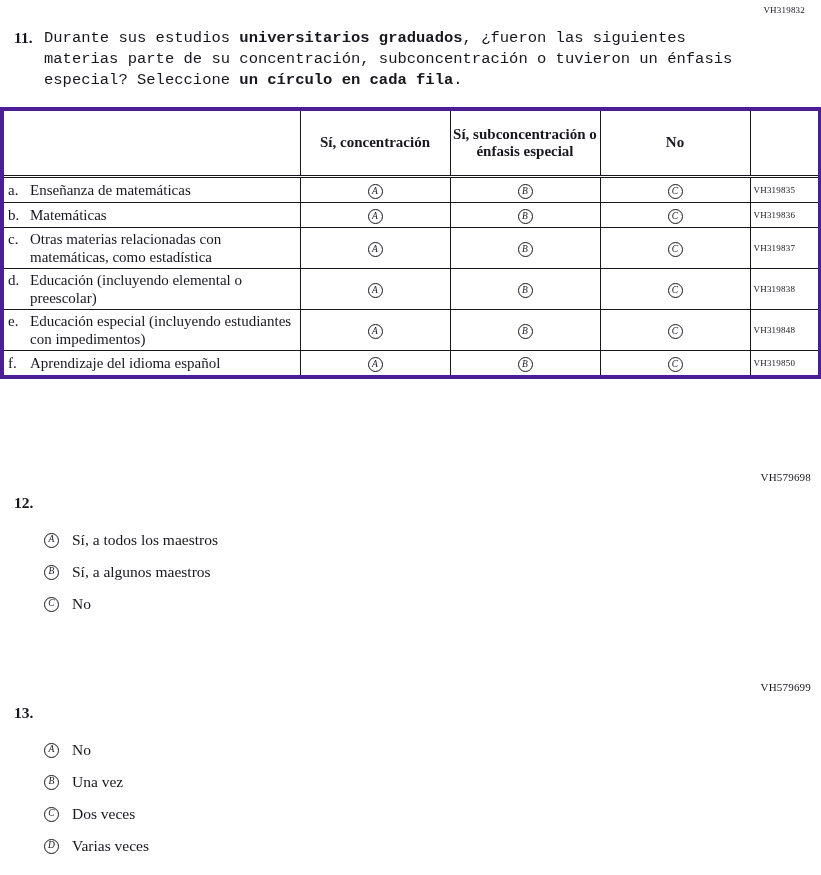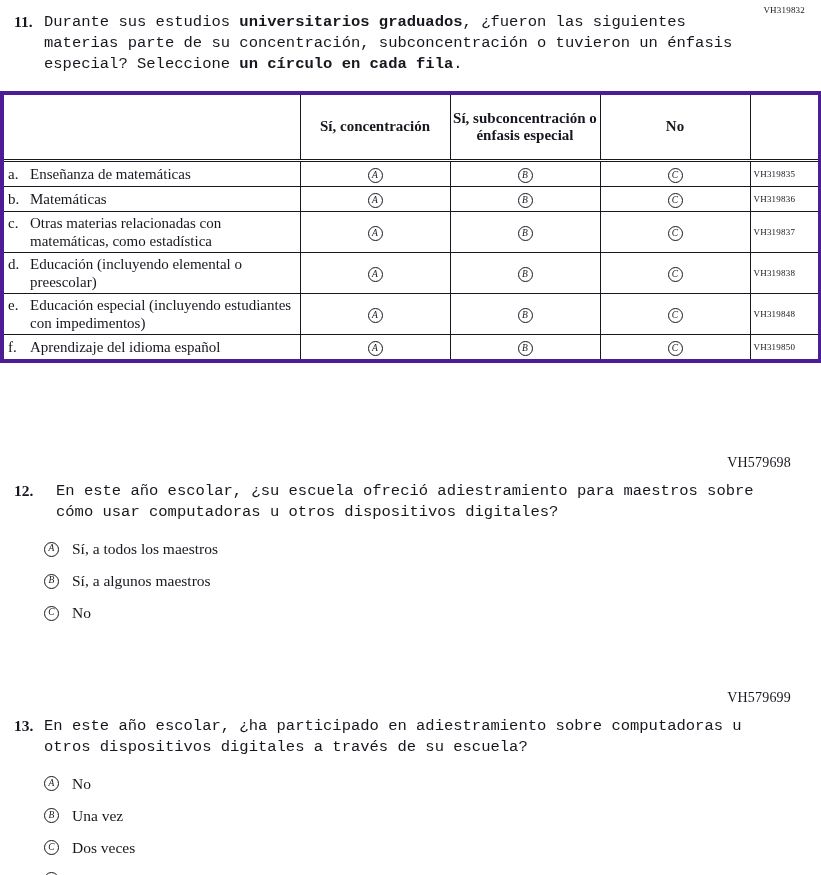--- a/index.html
+++ b/index.html
@@ -32,21 +32,21 @@
     flex: none;
     font-size: 15.5px;
     line-height: 1.35;
   }
   .qtext {
     width: 700px;
     font-size: 15.5px;
     line-height: 1.35;
     font-family: Liberation Mono, monospace;
   }
-  .q11 { padding-top: 12px; }
+  .q11 { padding-top: 28px; }
 
   table.resp-table {
     margin-top: 16px;
     width: 820px;
     border-collapse: collapse;
     border: 4px solid #4c1d95;
     table-layout: fixed;
   }
   table.resp-table th,
   table.resp-table td {
@@ -99,22 +99,22 @@
     justify-content: center;
     font-size: 9.5px;
     font-style: italic;
     line-height: 1;
     box-sizing: border-box;
     background: #fff;
   }
 
   .section-code {
     text-align: right;
-    font-size: 14px;
-    margin-right: 30px;
+    font-size: 11px;
+    margin-right: 10px;
     letter-spacing: 0.2px;
   }
   .code-q12 { margin-top: 92px; }
   .code-q13 { margin-top: 66px; padding-left: 12px; }
   .q12 { margin-top: 10px; gap: 12px; }
   .q13 { margin-top: 10px; }
 
   .options { margin-top: 16px; margin-left: 44px; }
   .option {
     display: flex;
@@ -225,21 +225,20 @@
       <td class="bubble-cell"><span class="bubble">C</span></td>
       <td class="code-cell">VH319850</td>
     </tr>
   </tbody>
 </table>
 
 <div class="section-code code-q12">VH579698</div>
 
 <div class="question q12">
   <span class="qnum">12.</span>
-  <div class="qtext">En este año escolar, ¿su escuela ofreció adiestramiento para maestros sobre cómo usar computadoras u otros dispositivos digitales?</div>
 </div>
 
 <div class="options">
   <div class="option">
     <span class="bubble">A</span>
     <span>Sí, a todos los maestros</span>
   </div>
   <div class="option">
     <span class="bubble">B</span>
     <span>Sí, a algunos maestros</span>
@@ -247,21 +246,20 @@
   <div class="option">
     <span class="bubble">C</span>
     <span>No</span>
   </div>
 </div>
 
 <div class="section-code code-q13">VH579699</div>
 
 <div class="question q13">
   <span class="qnum">13.</span>
-  <div class="qtext">En este año escolar, ¿ha participado en adiestramiento sobre computadoras u otros dispositivos digitales a través de su escuela?</div>
 </div>
 
 <div class="options">
   <div class="option">
     <span class="bubble">A</span>
     <span>No</span>
   </div>
   <div class="option">
     <span class="bubble">B</span>
     <span>Una vez</span>

